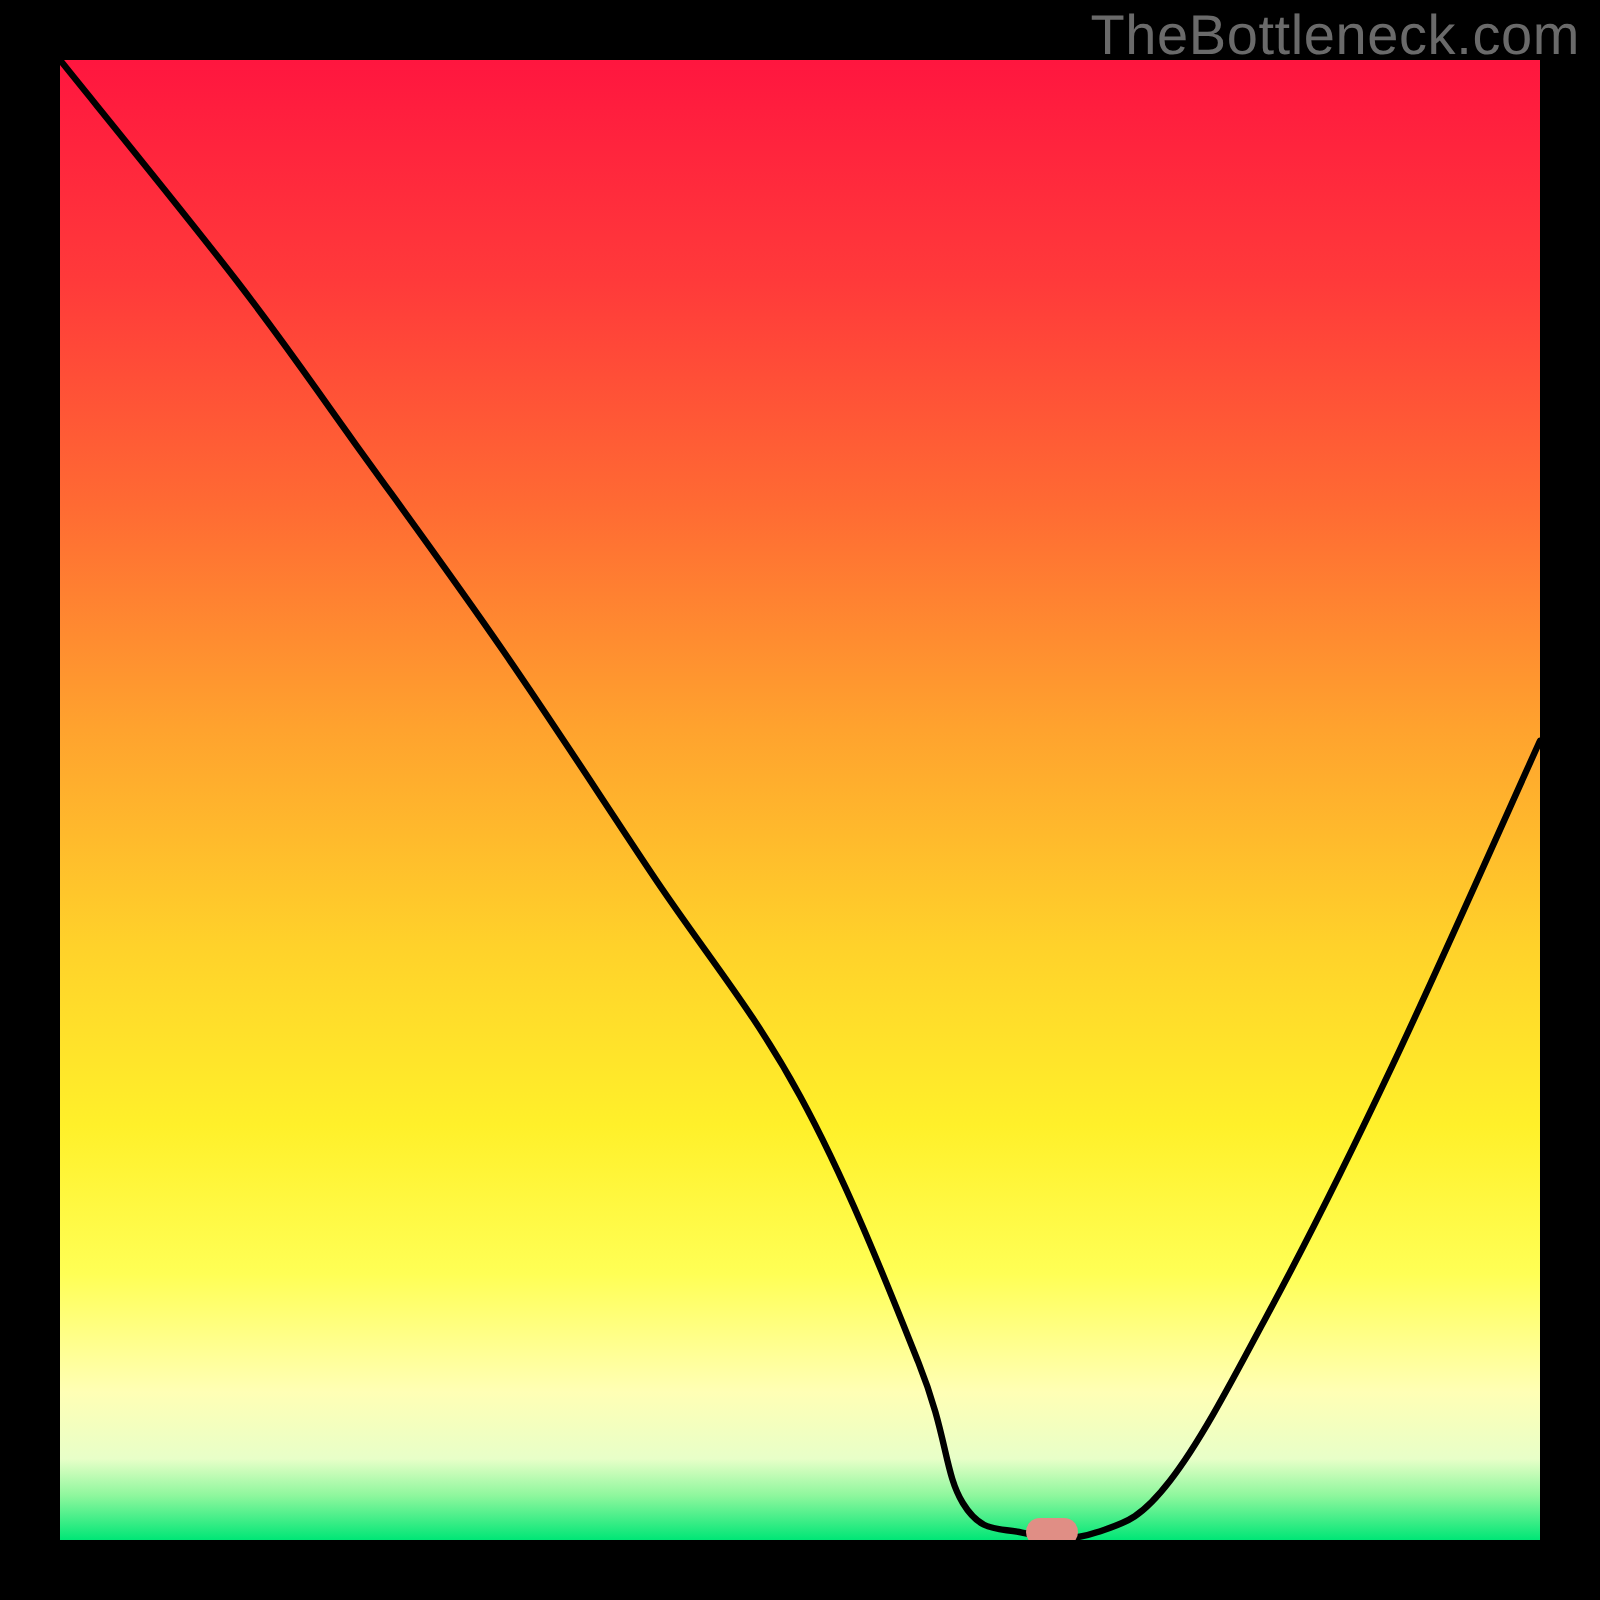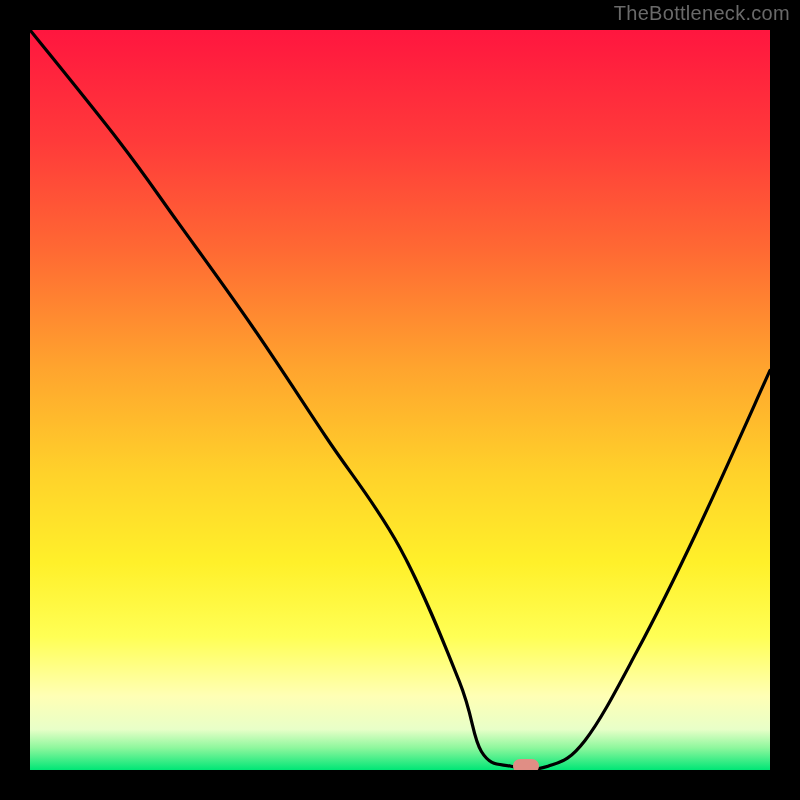--- a/index.html
+++ b/index.html
@@ -15,21 +15,21 @@
     position: relative;
     width: 800px;
     height: 800px;
     background: #000;
   }
   .watermark {
     position: absolute;
     top: 2px;
     right: 10px;
     color: #6a6a6a;
-    font-size: 20px;
+    font-size: 28px;
     font-weight: 500;
     letter-spacing: 0.3px;
     z-index: 10;
     user-select: none;
   }
   .plot-area {
     position: absolute;
     left: 30px;
     top: 30px;
     width: 740px;

